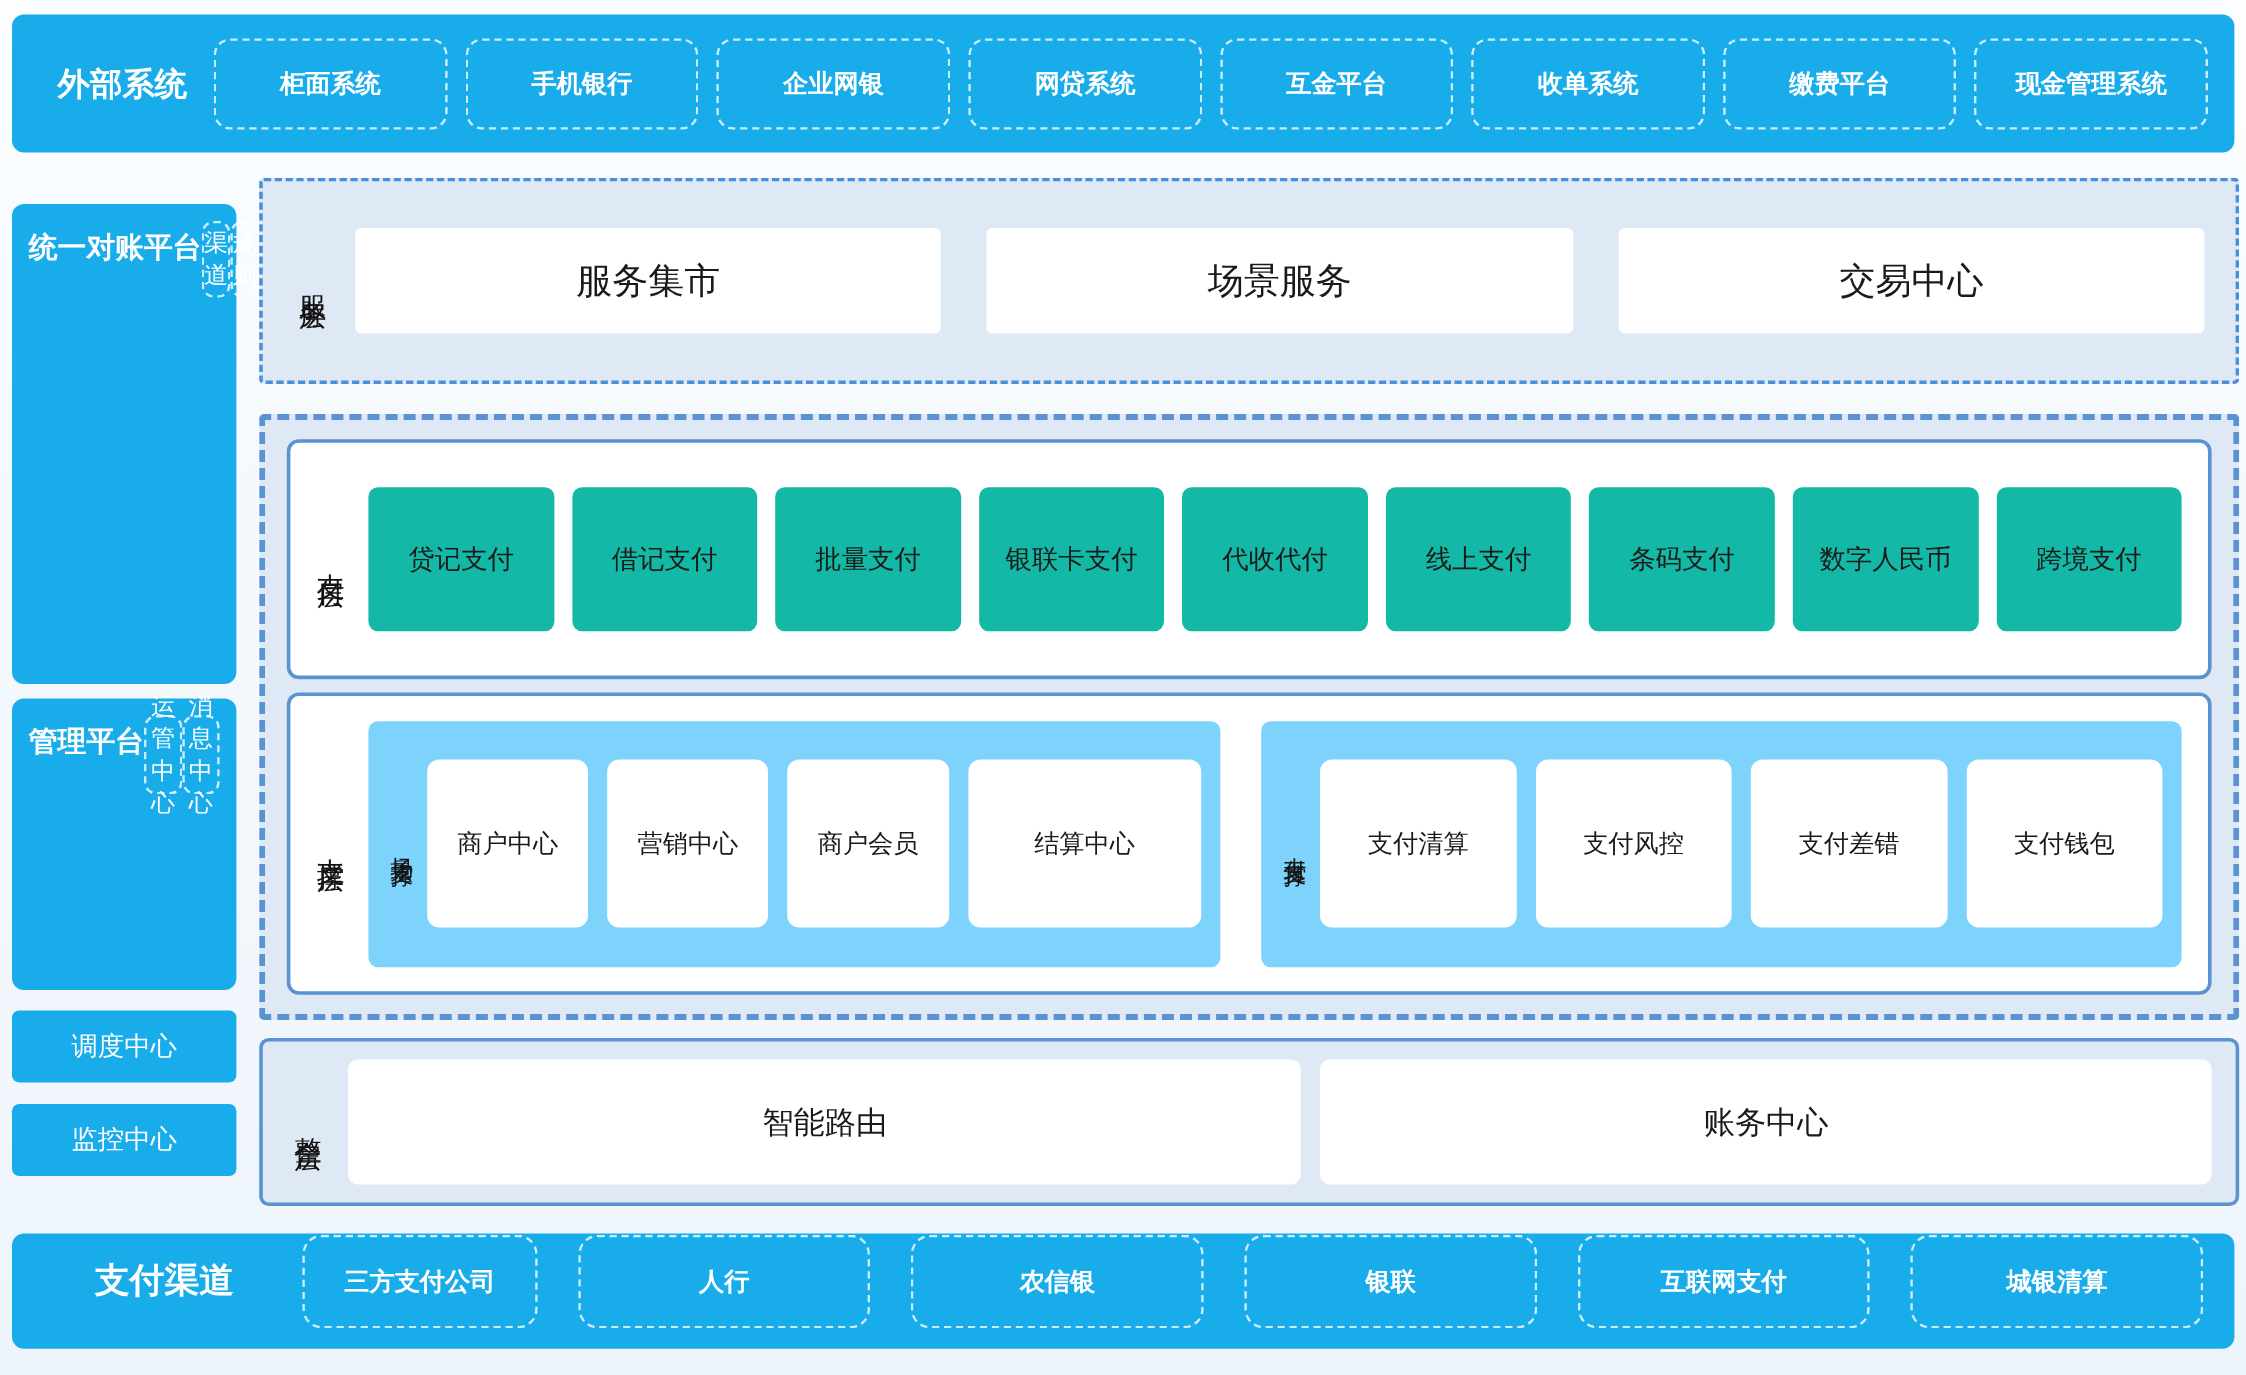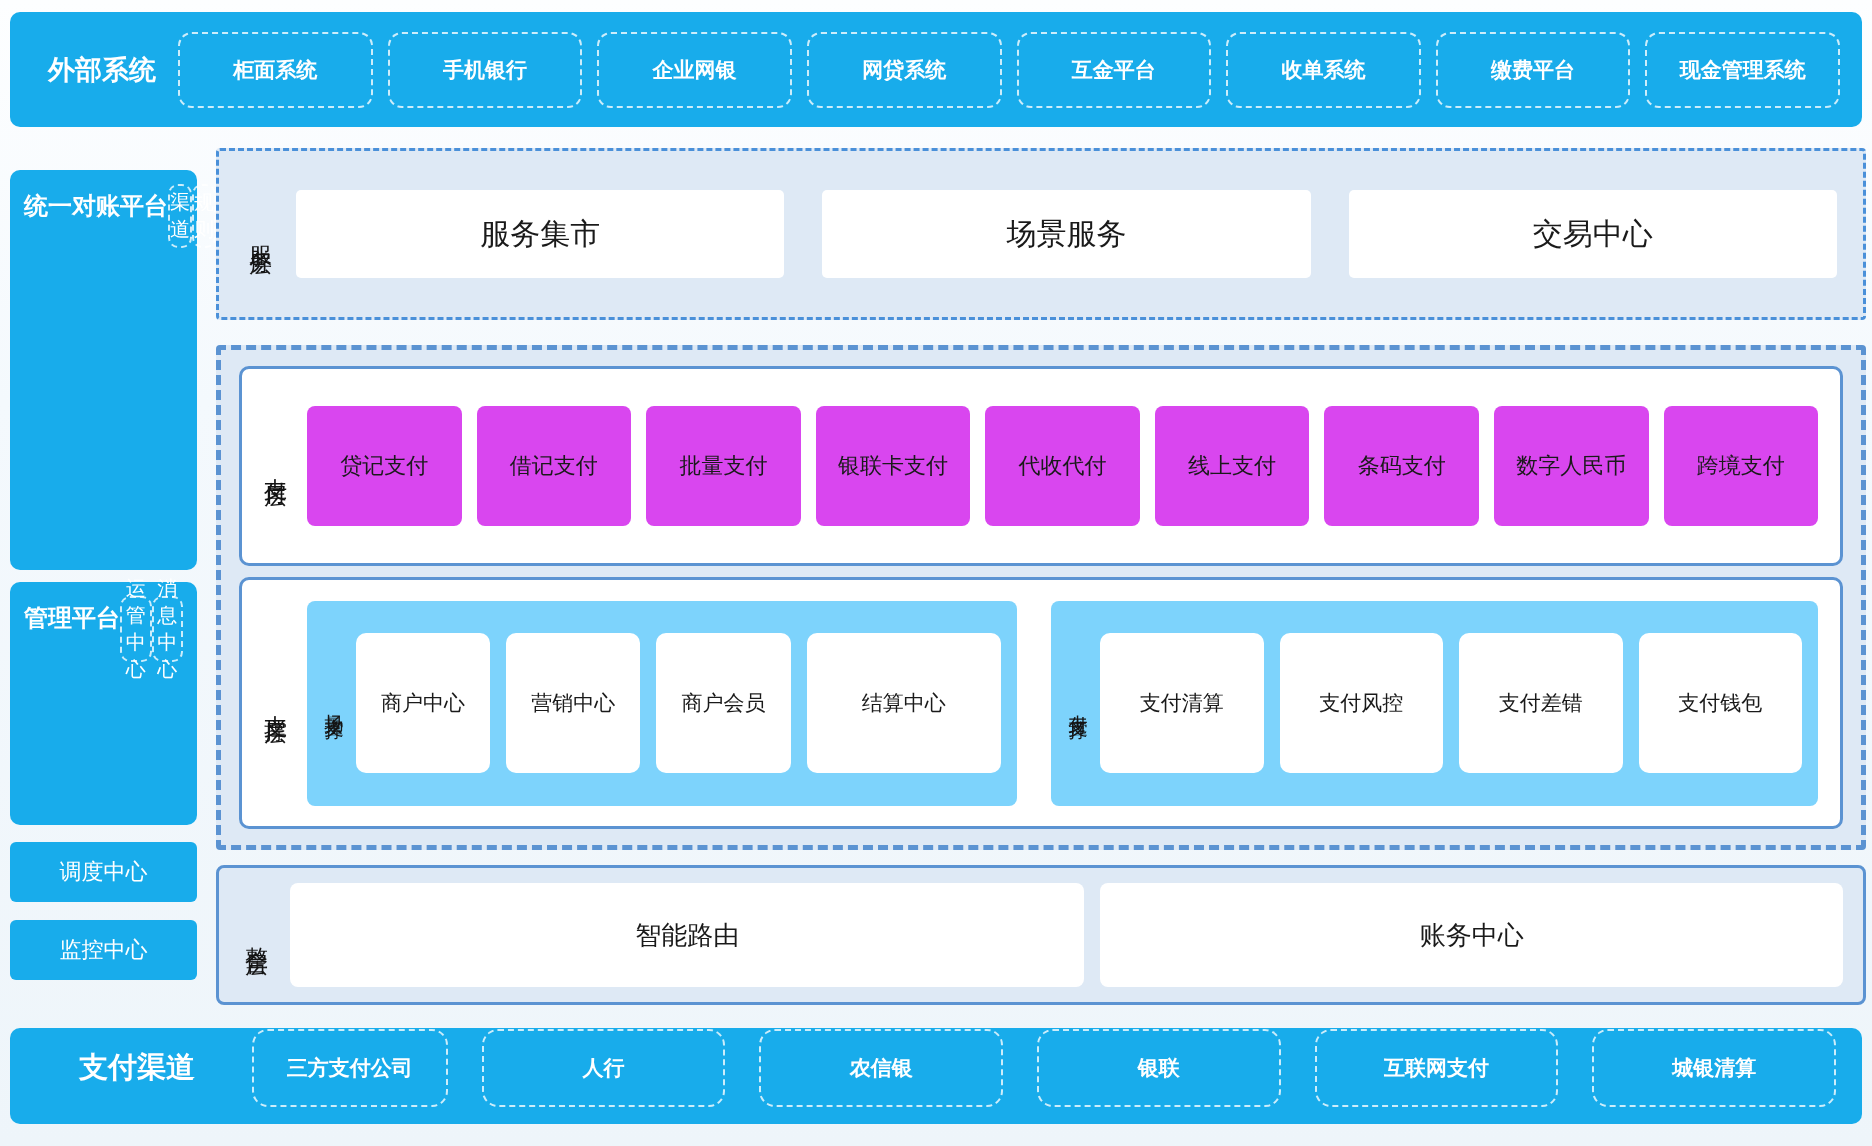--- a/index.html
+++ b/index.html
@@ -90,21 +90,21 @@
     justify-content:space-between;
   }
   .layer-box {
     background:#fff; border:3px solid #5b93d2; border-radius:10px;
     display:flex; align-items:center; padding:0 22px;
   }
   .payment-layer { height:200px; }
   .payment-layer .vlabel { margin-right:20px; }
   .payment-items { flex:1; display:flex; gap:15px; }
   .blue-box {
-    background:#d946ef; border-radius:8px;
+    background:#14b8a6; border-radius:8px;
     display:flex; align-items:center; justify-content:center;
     text-align:left;
   }
   .payment-items .blue-box { flex:1; height:120px; font-size:22px; }
 
   .support-layer { height:252px; }
   .support-layer .vlabel { margin-right:20px; }
   .support-groups { flex:1; display:flex; gap:34px; }
   .support-group {
     background:#7dd3fc; border-radius:8px; height:205px;

